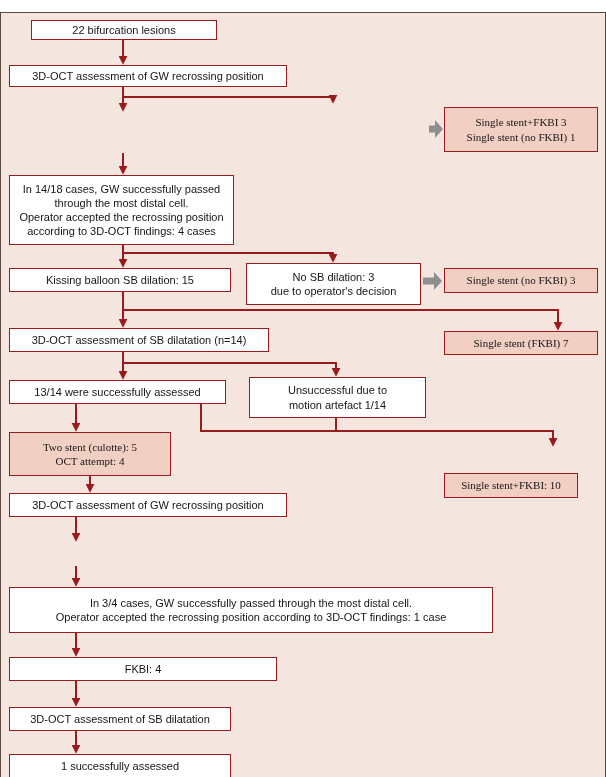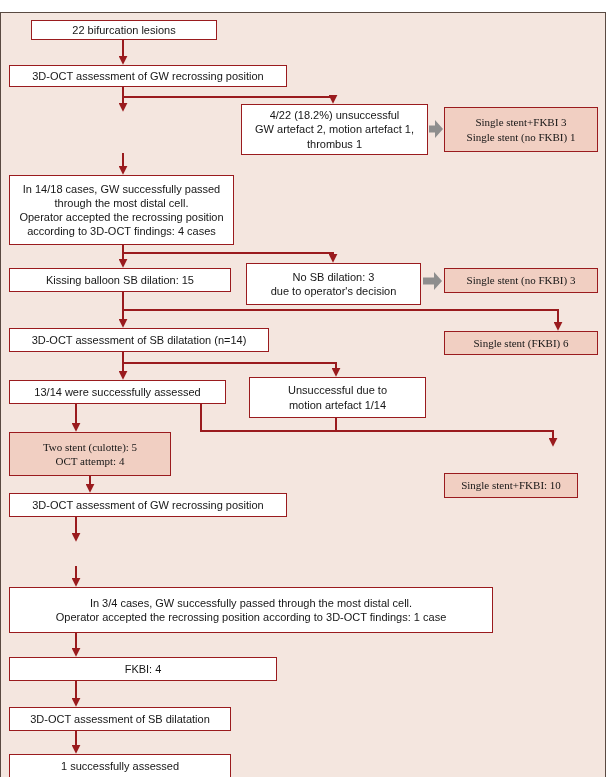--- a/index.html
+++ b/index.html
@@ -73,42 +73,39 @@
 
     <polygon class="grayarrow" points="428,112.5 434,112.5 434,107 442,116 434,125 434,119.5 428,119.5"></polygon>
     <polygon class="grayarrow" points="422,264.5 433,264.5 433,259 441,268 433,277 433,271.5 422,271.5"></polygon>
   </svg>
 
   <div class="box" style="left:30px;top:7px;width:186px;height:20px">22 bifurcation lesions</div>
 
   <div class="box" style="left:8px;top:52px;width:278px;height:22px">3D-OCT assessment of GW recrossing position</div>
 
 
-  <div class="box" style="left:240px;top:91px;width:187px;height:51px">4/22 (18.2%) unsuccessful
-GW artefact 2, motion artefact 1,
-thrombus 1</div>
 
   <div class="box pink" style="left:443px;top:94px;width:154px;height:45px">Single stent+FKBI 3
 Single stent (no FKBI) 1</div>
 
   <div class="box" style="left:8px;top:162px;width:225px;height:70px">In 14/18 cases, GW successfully passed
 through the most distal cell.
 Operator accepted the recrossing position
 according to 3D-OCT findings: 4 cases</div>
 
   <div class="box" style="left:8px;top:255px;width:222px;height:24px">Kissing balloon SB dilation: 15</div>
 
   <div class="box" style="left:245px;top:250px;width:175px;height:42px">No SB dilation: 3
 due to operator's decision</div>
 
   <div class="box pink" style="left:443px;top:255px;width:154px;height:25px">Single stent (no FKBI) 3</div>
 
   <div class="box" style="left:8px;top:315px;width:260px;height:24px">3D-OCT assessment of SB dilatation (n=14)</div>
 
-  <div class="box pink" style="left:443px;top:318px;width:154px;height:24px">Single stent (FKBI) 6</div>
+  <div class="box pink" style="left:443px;top:318px;width:154px;height:24px">Single stent (FKBI) 7</div>
 
   <div class="box" style="left:8px;top:367px;width:217px;height:24px">13/14 were successfully assessed</div>
 
   <div class="box" style="left:248px;top:364px;width:177px;height:41px">Unsuccessful due to
 motion artefact 1/14</div>
 
   <div class="box pink" style="left:443px;top:460px;width:134px;height:25px">Single stent+FKBI: 10</div>
 
   <div class="box pink" style="left:8px;top:419px;width:162px;height:44px">Two stent (culotte): 5
 OCT attempt: 4</div>

